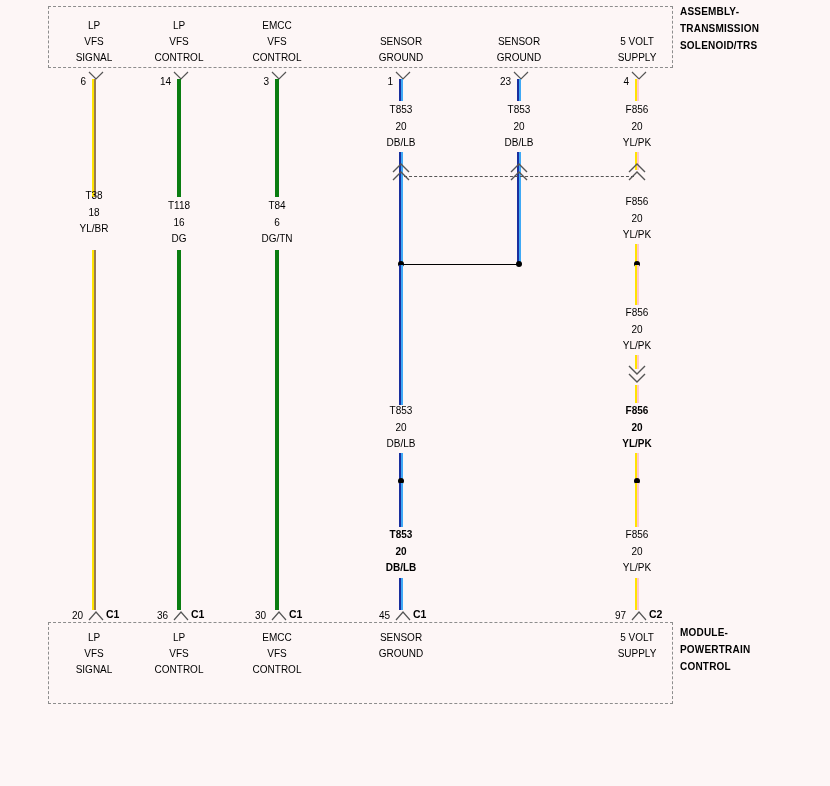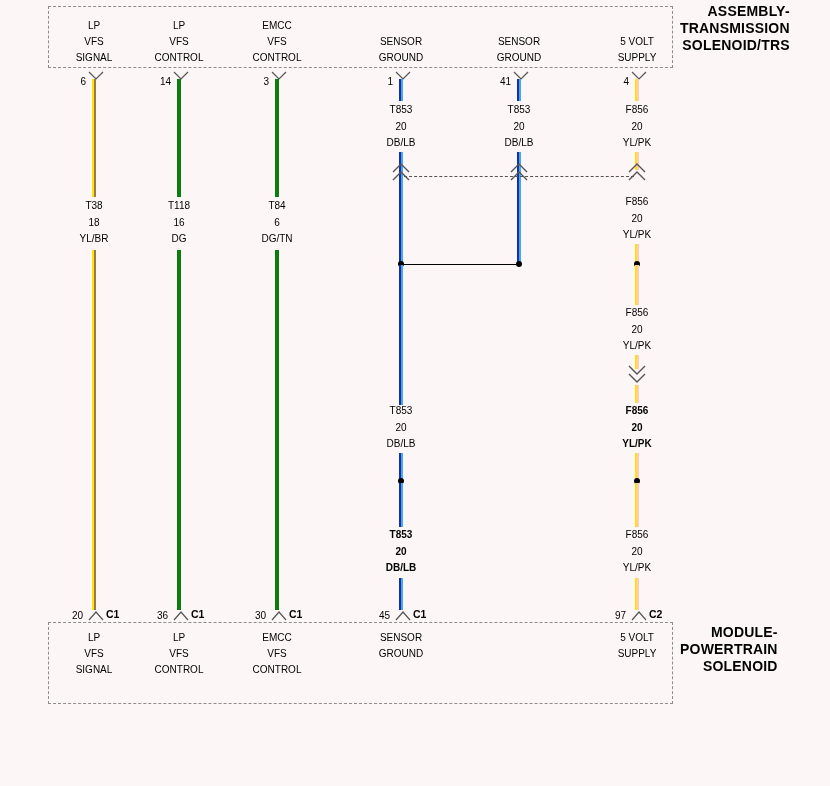--- a/index.html
+++ b/index.html
@@ -23,27 +23,26 @@
   .comp-box {
     position: absolute;
     border: 1.3px dashed #8d8d8d;
     box-sizing: border-box;
     background: transparent;
   }
 
   
   .comp-title {
     position: absolute;
-    font-size: 14px;
+    font-size: 10px;
     font-weight: bold;
     color: #000;
     line-height: 17px;
     letter-spacing: 0.2px;
     white-space: pre-line;
-    text-align: right;
   }
 
   
   .term-desc {
     position: absolute;
     text-align: center;
     font-size: 10px;
     color: #000;
     line-height: 16px;
     width: 110px;
@@ -149,21 +148,21 @@
 GROUND</div>
   <div class="term-desc" style="left:464px; top:34px;">SENSOR
 GROUND</div>
   <div class="term-desc" style="left:582px; top:34px;">5 VOLT
 SUPPLY</div>
 
   <div class="pin-num" style="left:52px;  top:76px;">6</div>
   <div class="pin-num" style="left:137px; top:76px;">14</div>
   <div class="pin-num" style="left:235px; top:76px;">3</div>
   <div class="pin-num" style="left:359px; top:76px;">1</div>
-  <div class="pin-num" style="left:477px; top:76px;">41</div>
+  <div class="pin-num" style="left:477px; top:76px;">23</div>
   <div class="pin-num" style="left:595px; top:76px;">4</div>
 
   <div class="term-glyph" style="left:87px;  top:71px;">
     <svg width="18" height="16" viewBox="0 0 18 16">
         <path d="M2,1 L9,8 L16,1" fill="none" stroke="#555" stroke-width="1.2"></path>
       </svg>
   </div>
   <div class="term-glyph" style="left:172px; top:71px;">
     <svg width="18" height="16" viewBox="0 0 18 16">
         <path d="M2,1 L9,8 L16,1" fill="none" stroke="#555" stroke-width="1.2"></path>
@@ -184,21 +183,21 @@
         <path d="M2,1 L9,8 L16,1" fill="none" stroke="#555" stroke-width="1.2"></path>
       </svg>
   </div>
   <div class="term-glyph" style="left:630px; top:71px;">
     <svg width="18" height="16" viewBox="0 0 18 16">
         <path d="M2,1 L9,8 L16,1" fill="none" stroke="#555" stroke-width="1.2"></path>
       </svg>
   </div>
 
   <div class="wire ylbr" style="left:92px; top:79px; height:118px;"></div>
-  <div class="wire-label" style="left:39px; top:198px;">T38
+  <div class="wire-label" style="left:39px; top:188px;">T38
 18
 YL/BR</div>
   <div class="wire ylbr" style="left:92px; top:250px; height:360px;"></div>
 
   <div class="wire dg" style="left:177px; top:79px; height:118px;"></div>
   <div class="wire-label" style="left:124px; top:198px;">T118
 16
 DG</div>
   <div class="wire dg" style="left:177px; top:250px; height:360px;"></div>
 
@@ -326,21 +325,21 @@
   <div class="conn-code" style="left:106px; top:608px;">C1</div>
   <div class="conn-code" style="left:191px; top:608px;">C1</div>
   <div class="conn-code" style="left:289px; top:608px;">C1</div>
   <div class="conn-code" style="left:413px; top:608px;">C1</div>
   <div class="conn-code" style="left:649px; top:608px;">C2</div>
 
   <div class="comp-box" style="left:48px; top:622px; width:625px; height:82px;"></div>
 
   <div class="comp-title" style="left:680px; top:624px;">MODULE-
 POWERTRAIN
-SOLENOID</div>
+CONTROL</div>
 
   <div class="term-desc" style="left:39px;  top:630px;">LP
 VFS
 SIGNAL</div>
   <div class="term-desc" style="left:124px; top:630px;">LP
 VFS
 CONTROL</div>
   <div class="term-desc" style="left:222px; top:630px;">EMCC
 VFS
 CONTROL</div>

